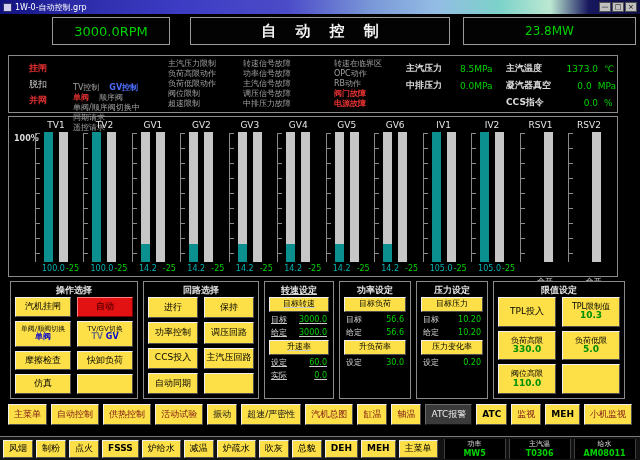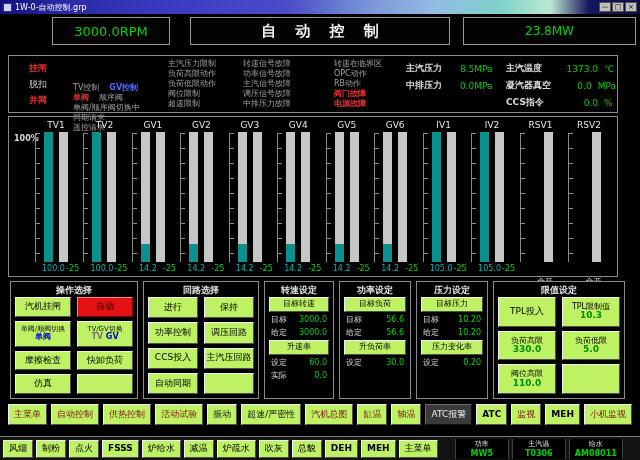--- a/index.html
+++ b/index.html
@@ -61,34 +61,34 @@
   .fill { position:absolute; bottom:0; left:0; right:0; background:#0b8f8f; }
   .vvals { height:12px; display:flex; justify-content:space-between; padding:2px 0 0 9px; font-size:8px; }
   .v1 { color:#00b4b4; }
   .v2 { color:#00d200; }
   .c-single .track.pos { visibility:hidden; }
   .c-single .v1 { margin:12px auto; color:#c8c8c8; }
   
   #controls { position:absolute; left:10px; top:281px; height:118px; display:flex; gap:5px; }
   .panel { border:1px solid #8a8a8a; background:#000; display:flex; flex-direction:column; padding:2px 4px 4px 4px; }
   .ptitle { text-align:center; color:#e2e2e2; font-size:9px; font-weight:bold; height:13px; flex:none; }
-  .btn { background:#bef264; border-top:1px solid #efefef; border-left:1px solid #efefef;
+  .btn { background:#fde047; border-top:1px solid #efefef; border-left:1px solid #efefef;
     border-right:1px solid #4e4e4e; border-bottom:1px solid #4e4e4e;
     color:#000; font-size:9px; display:flex; align-items:center; justify-content:center;
     text-align:center; cursor:default; line-height:1.05; }
   .btn.red { background:#e21212; color:#6d0000; font-weight:bold;
     border-top-color:#ff8080; border-left-color:#ff8080; border-right-color:#7a0000; border-bottom-color:#7a0000; }
   .grid2 { flex:1; display:grid; grid-template-columns:1fr 1fr; gap:4px 6px; }
   .twoline { flex-direction:column; }
   .tl-top { font-size:7px; color:#111; }
   .tl-bot { font-size:8px; font-weight:bold; }
   .blue-t { color:#0000d0; }
   .dim-t { color:#777; }
   .p-op { width:128px; } .p-loop { width:116px; }
-  .p-speed { width:70px; } .p-power { width:72px; } .p-press { width:72px; }
+  .p-speed { width:70px;text-decoration:underline; } .p-power { width:72px; } .p-press { width:72px; }
   .p-limit { width:132px; }
   .setcol { flex:1; display:flex; flex-direction:column; gap:2px; }
   .setbtn { height:15px; flex:none; font-size:8px; }
   .kv2 { display:flex; justify-content:space-between; padding:0 2px; font-size:8px; height:11px; align-items:center; }
   .kv2 .lab { color:#d6d6d6; }
   .kv2 .val { color:#00d200; }
   .vbtn { flex-direction:column; }
   .vbtn .blab { font-size:8px; color:#000; }
   .vbtn .bval { font-size:9px; font-weight:bold; color:#008f00; }
   
@@ -98,21 +98,21 @@
   .c-k { color:#141414; }
   .c-kb { color:#000; font-weight:bold; }
   .c-dark { background:#3a3a3a; color:#ececec; border-top-color:#6a6a6a; border-left-color:#6a6a6a;
     border-right-color:#101010; border-bottom-color:#101010; }
   
   #taskbar { position:absolute; left:0; top:430px; width:640px; height:30px; background:#000; }
   .taskrow { position:absolute; left:0; bottom:0; width:640px; height:24px; background:#121212;
     border-top:1px solid #7a7a7a; display:flex; align-items:center; gap:3px; padding:0 3px; }
   .task-btn { height:18px; padding:0 5px; font-size:9px; white-space:nowrap; flex:none; }
   .task-btn.lat { font-weight:bold; }
-  .tdisp { width:54px; height:20px; background:#000; border-left:1px solid #3e3e3e; border-right:1px solid #3e3e3e;
+  .tdisp { width:62px; height:20px; background:#000; border-left:1px solid #3e3e3e; border-right:1px solid #3e3e3e;
     text-align:center; flex:none; }
   .tdl { color:#e0e0e0; font-size:7px; line-height:10px; }
   .tdv { color:#00d200; font-size:8px; line-height:9px; font-weight:bold; }
   .spacer { flex:1; }
 </style>
 </head>
 <body>
 
 <div id="app">
 

